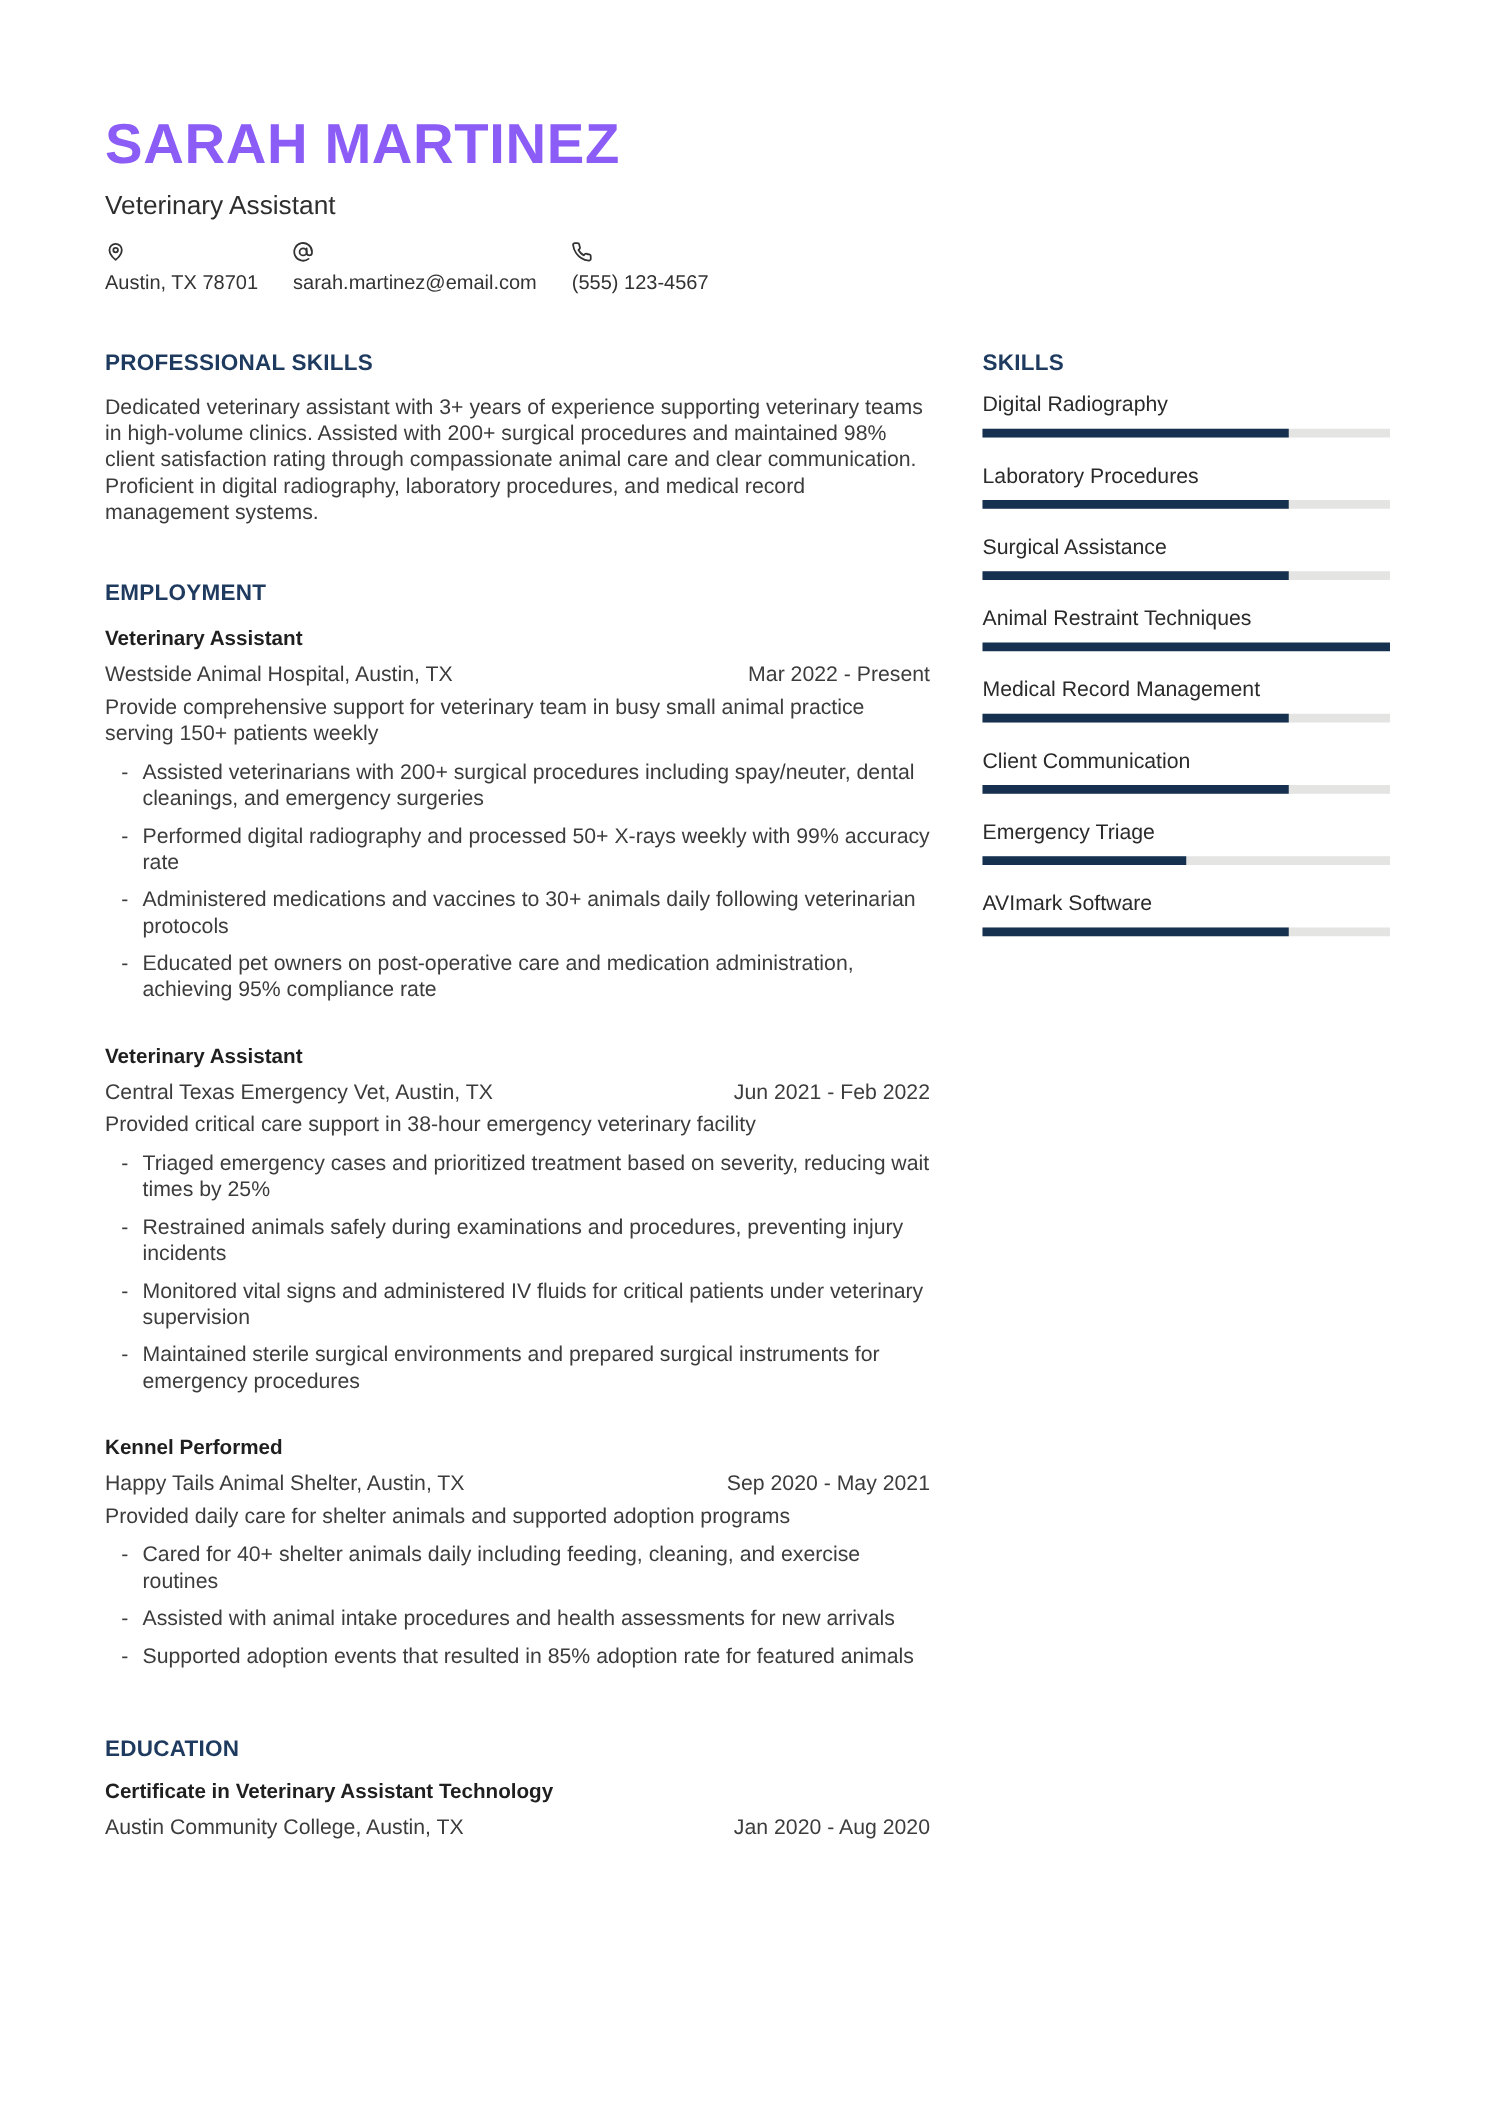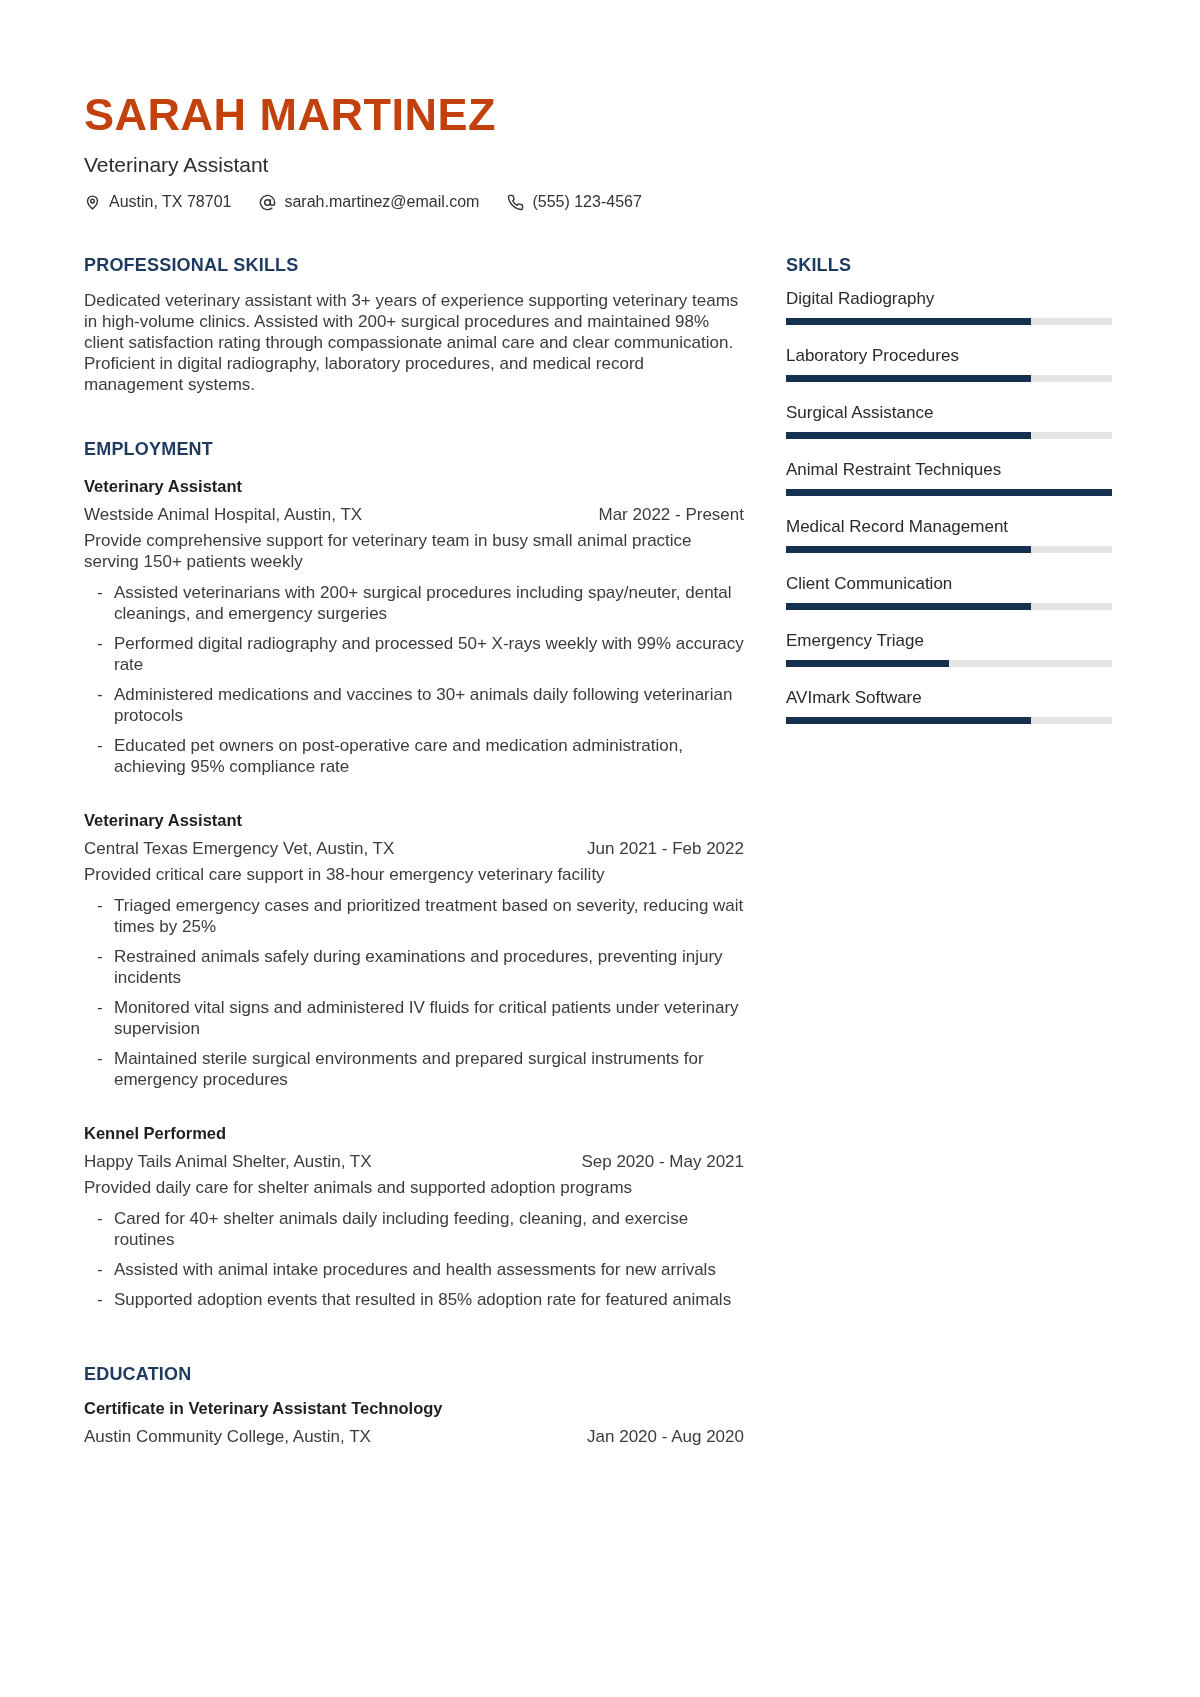--- a/index.html
+++ b/index.html
@@ -14,38 +14,38 @@
     min-height: 1697px;
     background: #ffffff;
     padding: 92px 88px 60px 84px;
   }
 
   
   .name {
     font-size: 45px;
     font-weight: bold;
     letter-spacing: 0.5px;
-    color: #c2410c;
+    color: #8b5cf6;
     line-height: 1;
   }
   .subtitle {
     margin-top: 16px;
     font-size: 21px;
     color: #2e2e2e;
     line-height: 1.1;
   }
   .contact {
     margin-top: 17px;
     display: flex;
     align-items: center;
     gap: 28px;
     font-size: 16px;
     color: #333333;
   }
-  .contact-item { display: flex; align-items: flex-end; gap: 8px; }
+  .contact-item { display: flex; align-items: flex-start; gap: 8px; flex-direction: column; }
   .contact-item svg { display: block; }
 
   
   .cols {
     margin-top: 44px;
     display: flex;
     gap: 42px;
   }
   .col-left  { width: 660px; flex: 0 0 660px; }
   .col-right { width: 326px; flex: 0 0 326px; }

